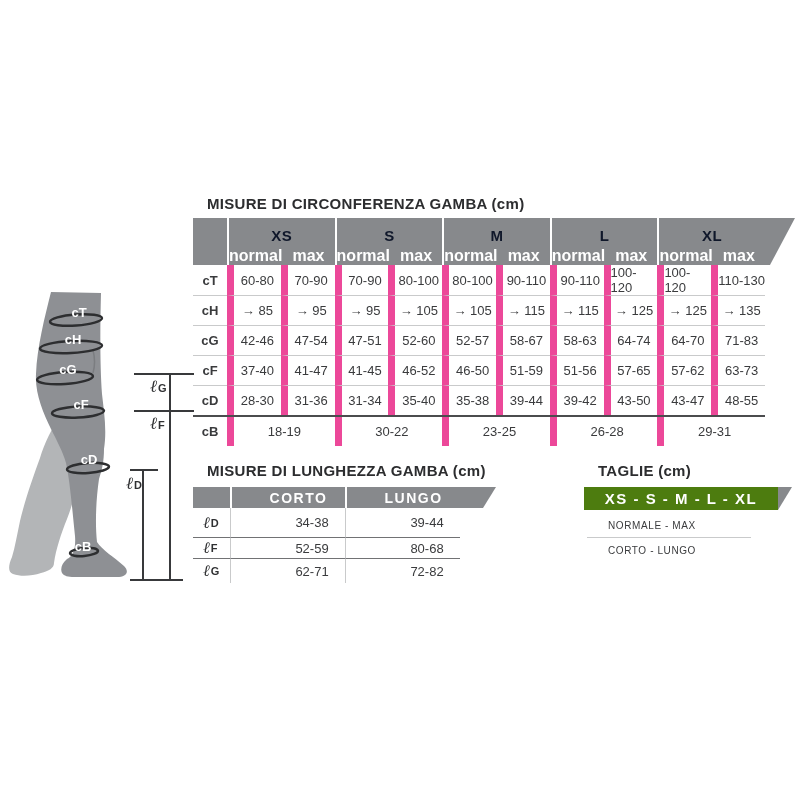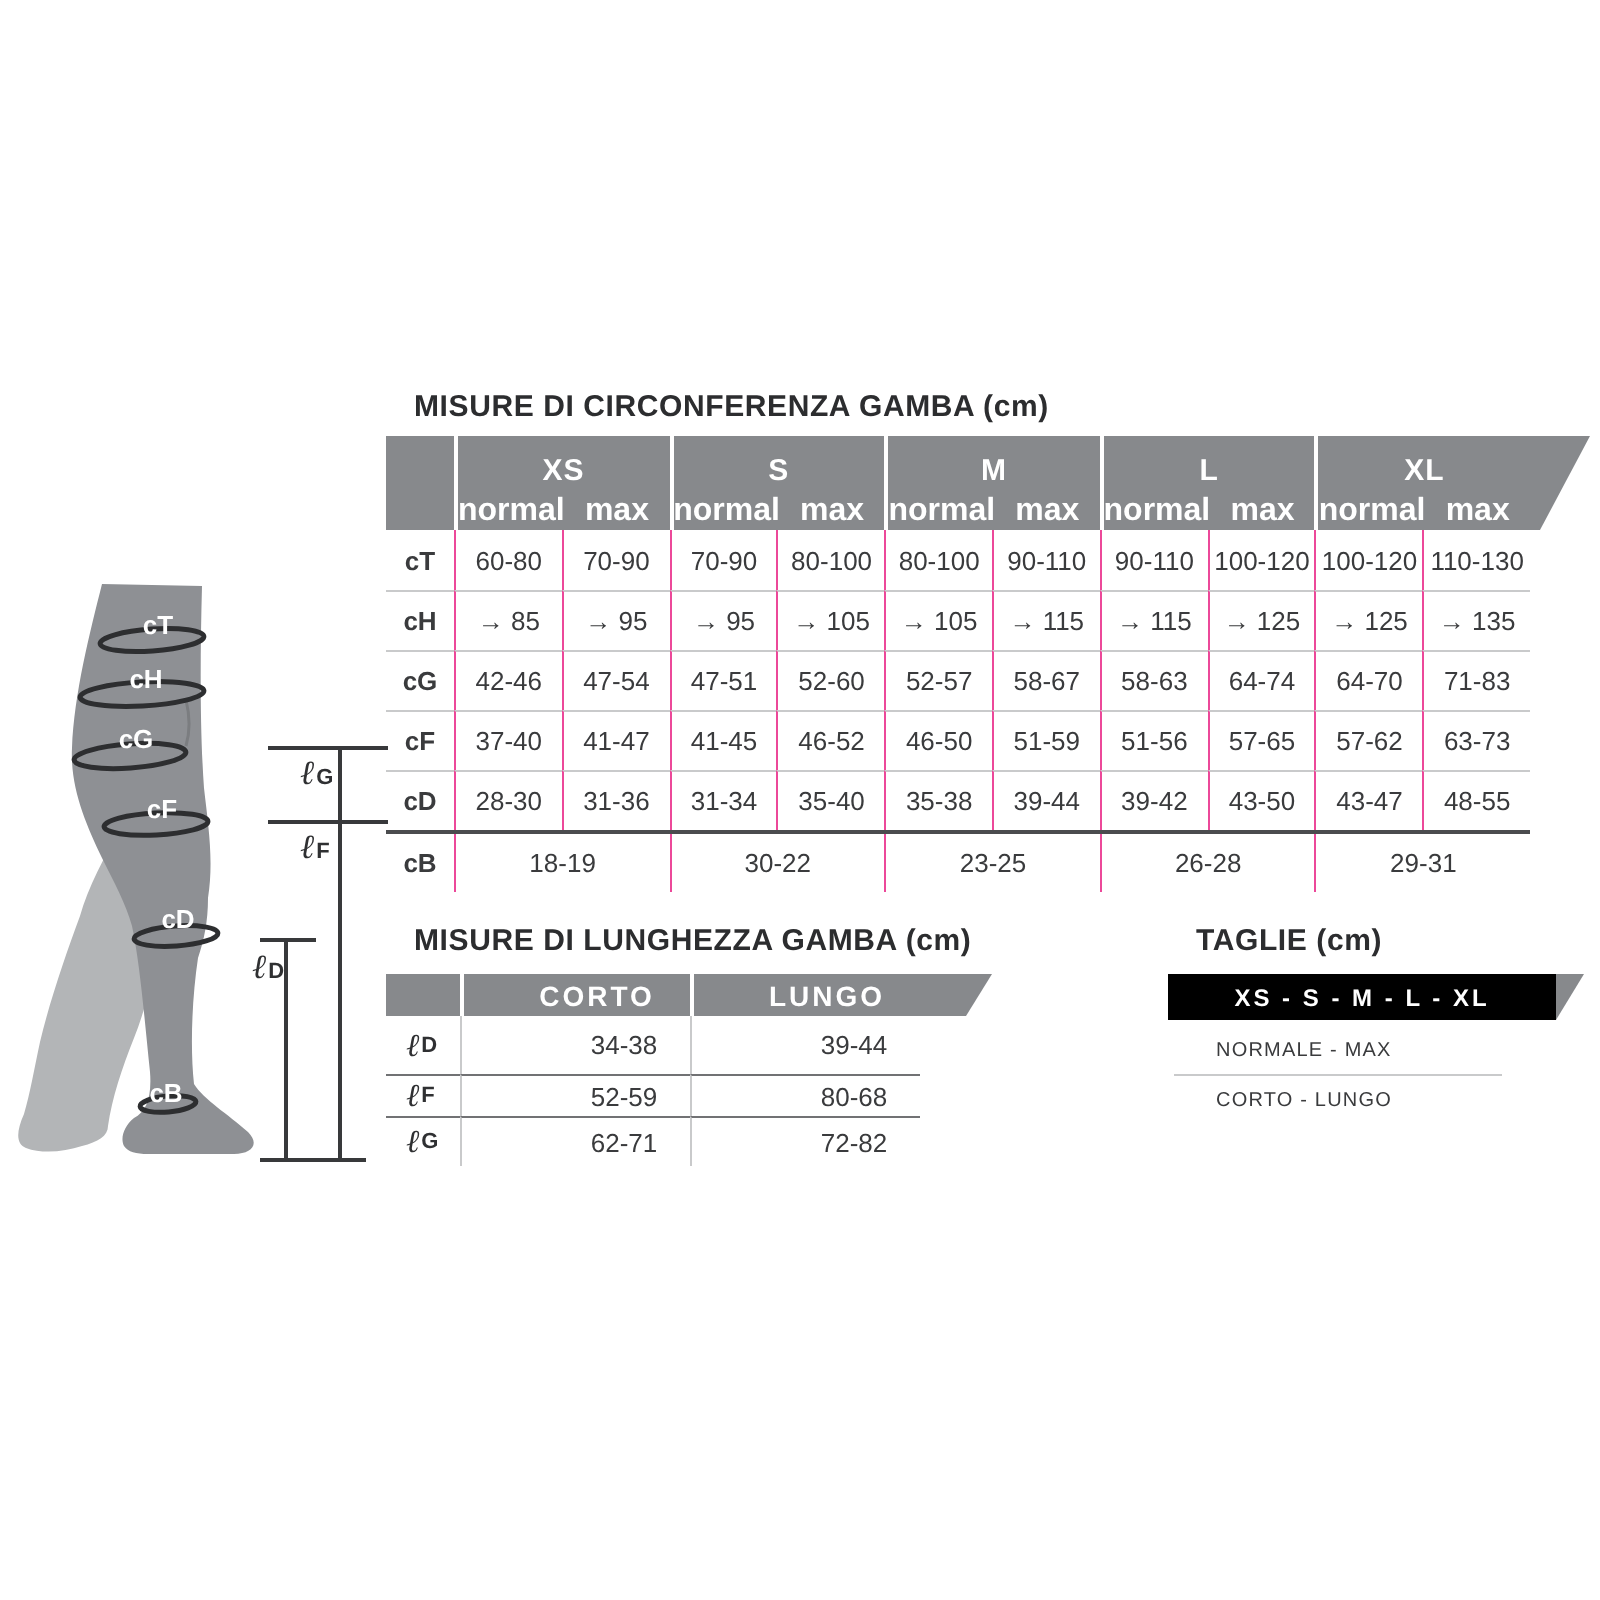--- a/index.html
+++ b/index.html
@@ -11,27 +11,27 @@
 
   
   .circ-table{position:absolute;left:193px;top:196px;}
   .circ-header{position:relative;margin-top:6px;width:577px;height:47px;background:#87898c;display:flex;}
   .circ-header::after{content:"";position:absolute;left:577px;top:0;width:0;height:0;
                       border-top:47px solid #87898c;border-right:25px solid transparent;}
   .hdr-spacer{width:34px;flex:none;}
   .hdr-group{width:107.6px;flex:none;border-left:2px solid #fff;box-sizing:border-box;
              display:flex;flex-direction:column;}
   .hdr-size{height:26px;display:flex;align-items:flex-end;justify-content:center;
-            color:#ffffff;font-weight:700;font-size:15px;letter-spacing:.5px;padding-bottom:2px;}
+            color:#0f172a;font-weight:700;font-size:15px;letter-spacing:.5px;padding-bottom:2px;}
   .hdr-sub{flex:1;display:flex;color:#fff;font-weight:700;font-size:16px;}
   .hdr-sub span{flex:1;text-align:center;line-height:19px;}
   .circ-grid{display:grid;grid-template-columns:34px repeat(10,53.8px);grid-auto-rows:30px;width:572px;}
   .c-cell{display:flex;align-items:center;justify-content:center;font-size:13px;color:#3a3b3d;}
   .c-lab{font-weight:700;}
-  .c-vl{border-left:1px solid #ec4899;}
+  .c-vl{border-left:7px solid #ec4899;}
   .c-ht{border-top:1px solid #c9cacb;}
   .cb-grid{display:grid;grid-template-columns:34px repeat(5,107.6px);grid-auto-rows:29px;
            border-top:2px solid #4b4c4e;width:572px;}
 
   
   .len-table{position:absolute;left:193px;top:463px;}
   .len-header{position:relative;margin-top:8px;width:290px;height:21px;background:#87898c;display:flex;}
   .len-header::after{content:"";position:absolute;left:290px;top:0;width:0;height:0;
                      border-top:21px solid #87898c;border-right:13px solid transparent;}
   .len-spacer{width:37px;flex:none;}
@@ -40,23 +40,23 @@
   .len-grid{display:grid;grid-template-columns:37px 115px 115px;grid-template-rows:29px 21px 25px;width:267px;}
   .l-cell{display:flex;align-items:center;justify-content:center;font-size:13px;color:#3a3b3d;}
   .l-lab{justify-content:flex-start;padding-left:10px;}
   .l-vl{border-left:1px solid #c9cacb;padding-left:48px;}
   .l-ht{border-top:1px solid #717274;}
   .ell{font-family:"DejaVu Serif",serif;font-style:italic;font-size:16px;line-height:1;color:#2f3032;}
   .lsub{font-weight:700;font-size:11px;margin-left:1px;color:#2f3032;}
 
   
   .taglie{position:absolute;left:584px;top:463px;}
-  .taglie-band{position:relative;margin-top:8px;width:194px;height:23px;background:#000000;
+  .taglie-band{position:relative;margin-top:8px;width:194px;height:23px;background:#4d7c0f;
                display:flex;align-items:center;justify-content:center;color:#fff;font-weight:700;
-               font-size:12px;letter-spacing:1.5px;}
+               font-size:15px;letter-spacing:1.5px;}
   .taglie-band::after{content:"";position:absolute;left:194px;top:0;width:0;height:0;
                       border-top:23px solid #87898c;border-right:14px solid transparent;}
   .taglie-line{font-size:10px;color:#3a3b3d;letter-spacing:.6px;margin:9px 0 0 24px;line-height:13px;}
   .taglie-line.second{margin-top:6px;}
   .taglie-div{width:164px;border-top:1px solid #c9cacb;margin:5px 0 0 3px;}
 
   
   .leg-svg{position:absolute;left:0;top:278px;width:200px;height:340px;}
   .band-label{font-family:"Liberation Sans",sans-serif;font-weight:700;font-size:13px;fill:#fff;}
   .ruler{stroke:#38393b;stroke-width:2;fill:none;}

